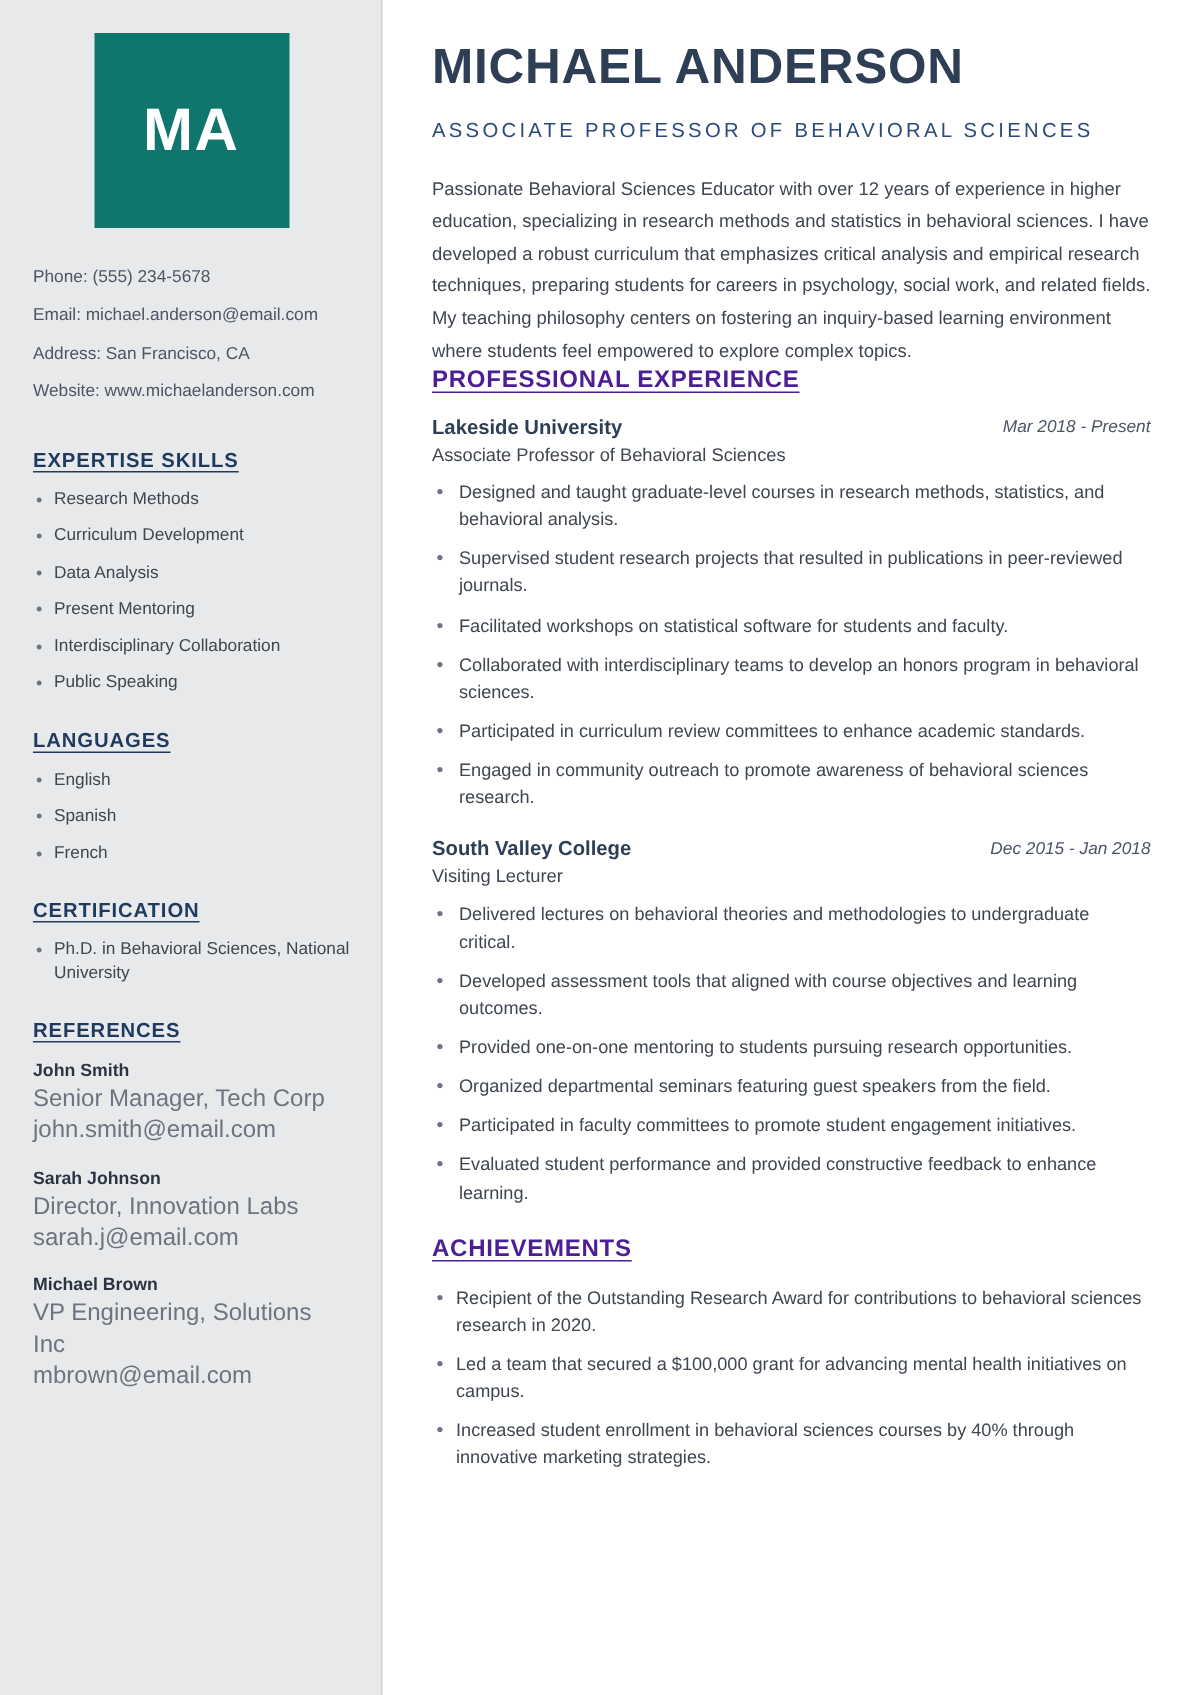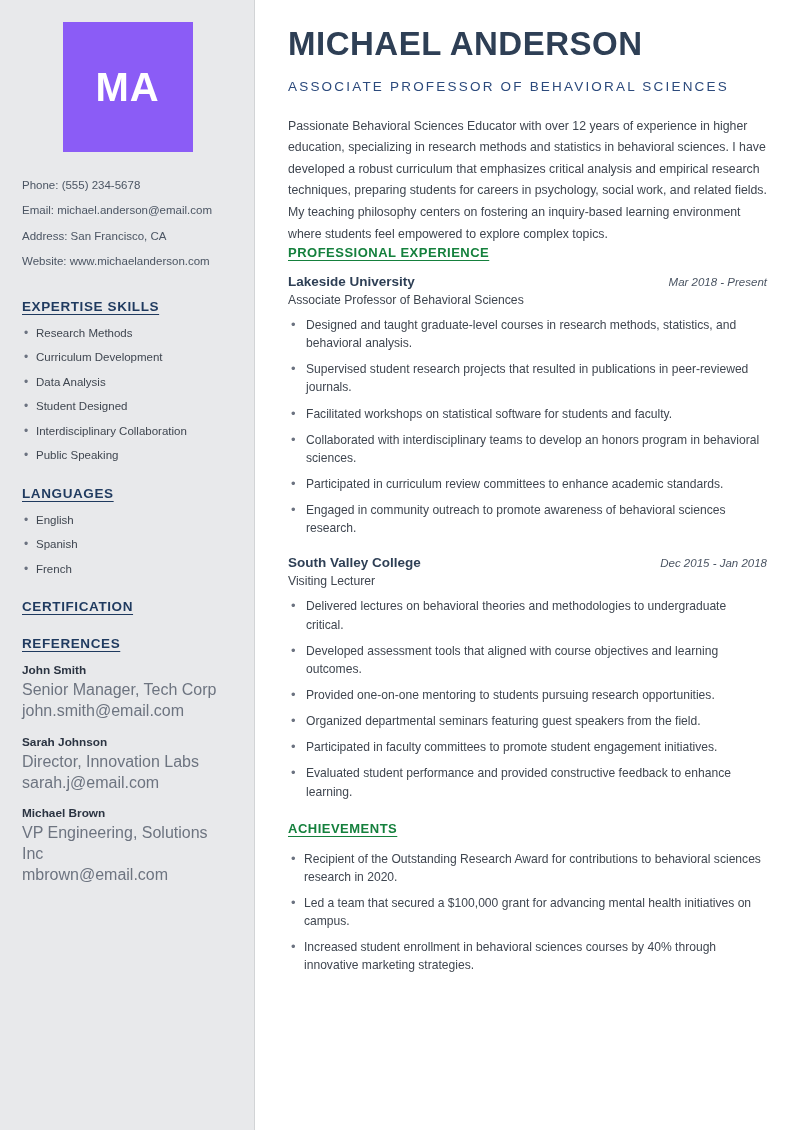--- a/index.html
+++ b/index.html
@@ -27,21 +27,21 @@
   .sidebar::after {
     content: "";
     position: absolute;
     top: 0; right: 0; bottom: 0;
     width: 1px;
     background: #d2d4d6;
   }
   .monogram {
     width: 130px;
     height: 130px;
-    background: #8b5cf6;
+    background: #0f766e;
     color: #ffffff;
     display: flex;
     align-items: center;
     justify-content: center;
     font-size: 40px;
     font-weight: bold;
     letter-spacing: 1px;
     margin: 0 auto 26px auto;
   }
   .contact-list { margin-bottom: 30px; }
@@ -110,23 +110,23 @@
     letter-spacing: 2.2px;
     line-height: 1.9;
     margin-bottom: 16px;
   }
   .summary {
     font-size: 12.3px;
     color: #3f4650;
     line-height: 1.75;
   }
   .main-heading {
-    font-size: 13px;
-    font-weight: bold;
-    color: #15803d;
+    font-size: 16px;
+    font-weight: bold;
+    color: #4c1d95;
     letter-spacing: 0.5px;
     text-decoration: underline;
     text-underline-offset: 3px;
     margin-bottom: 14px;
   }
   .job { margin-bottom: 18px; }
   .job-row {
     display: flex;
     justify-content: space-between;
     align-items: center;
@@ -181,37 +181,40 @@
       <div class="contact-line">Address: San Francisco, CA</div>
       <div class="contact-line">Website: www.michaelanderson.com</div>
     </div>
 
     <section class="side-section">
       <h2 class="side-heading">EXPERTISE SKILLS</h2>
       <ul class="dash-list">
         <li>Research Methods</li>
         <li>Curriculum Development</li>
         <li>Data Analysis</li>
-        <li>Student Designed</li>
+        <li>Present Mentoring</li>
         <li>Interdisciplinary Collaboration</li>
         <li>Public Speaking</li>
       </ul>
     </section>
 
     <section class="side-section">
       <h2 class="side-heading">LANGUAGES</h2>
       <ul class="dash-list">
         <li>English</li>
         <li>Spanish</li>
         <li>French</li>
       </ul>
     </section>
 
     <section class="side-section">
       <h2 class="side-heading">CERTIFICATION</h2>
+      <ul class="dash-list">
+        <li>Ph.D. in Behavioral Sciences, National University</li>
+      </ul>
     </section>
 
     <section class="side-section">
       <h2 class="side-heading">REFERENCES</h2>
 
       <div class="ref-block">
         <div class="ref-name">John Smith</div>
         <div class="ref-role">Senior Manager, Tech Corp</div>
         <div class="ref-email">john.smith@email.com</div>
       </div>

